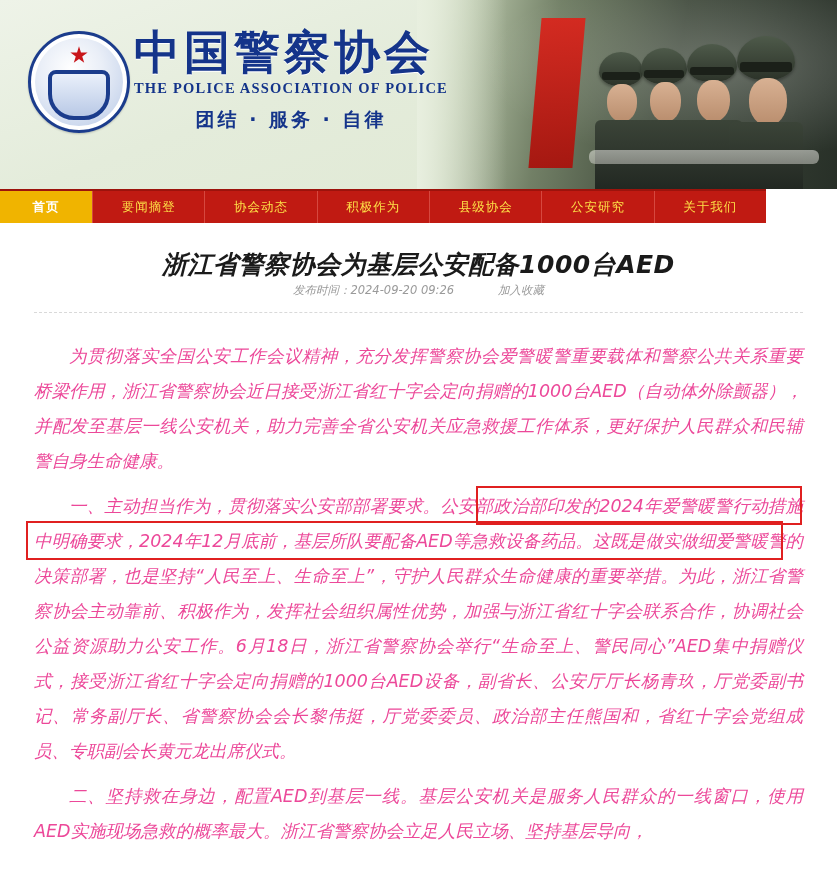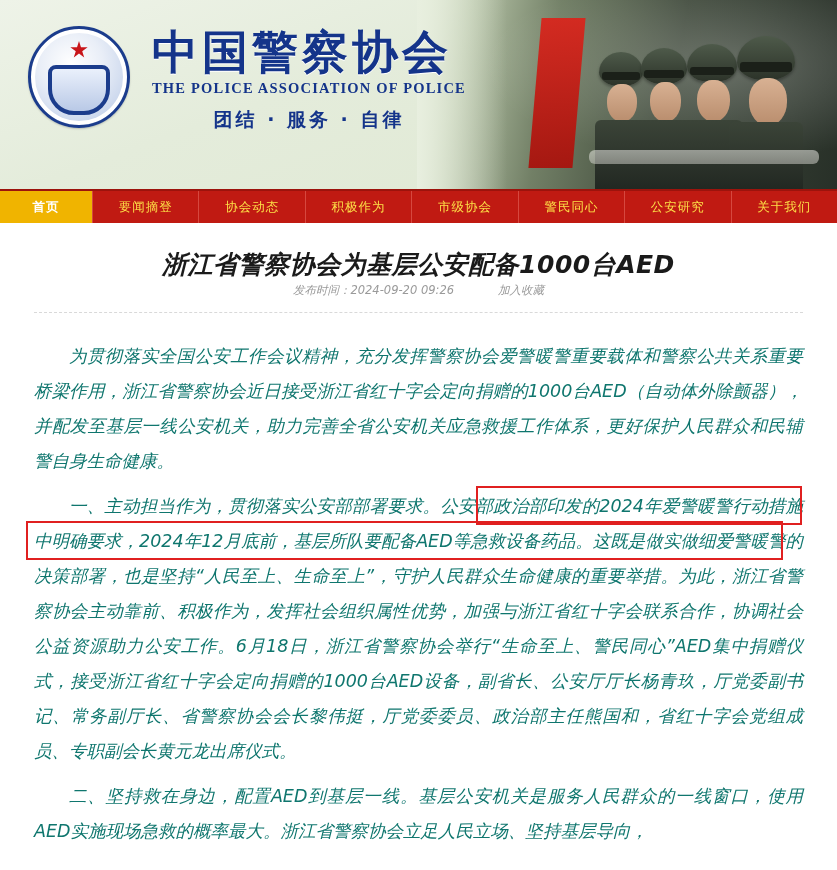--- a/index.html
+++ b/index.html
@@ -83,22 +83,22 @@
     background: linear-gradient(180deg, rgba(245,245,240,0.95), rgba(215,215,208,0.9));
     border-radius: 6px;
   }
 
   
   .brand {
     position: absolute;
     left: 28px;
     top: 26px;
     display: flex;
-    align-items: flex-start;
-    gap: 22px;
+    align-items: flex-end;
+    gap: 4px;
   }
   .emblem {
     width: 96px;
     height: 96px;
     border-radius: 50%;
     background: radial-gradient(circle at 42% 36%, #ffffff 0%, #e9eef7 38%, #c8d5ec 75%, #9fb4d8 100%);
     border: 3px solid #1b3c8c;
     box-shadow: inset 0 0 0 4px #ffffff, 0 1px 2px rgba(0,0,0,0.2);
     position: relative;
   }
@@ -151,21 +151,21 @@
     font-family: "DejaVu Sans", sans-serif;
     font-size: 19px;
     font-weight: bold;
     color: #14348a;
     letter-spacing: 3px;
   }
 
   
   .nav {
     display: flex;
-    width: 837px;
+    width: 766px;
     height: 32px;
     background: #c01a12;
     border-top: 2px solid #9c130c;
   }
   .nav-item {
     flex: 1;
     display: flex;
     align-items: center;
     justify-content: center;
     color: #fde047;
@@ -212,21 +212,21 @@
   .divider {
     margin-top: 14px;
     border-top: 1px dashed #d9d9d9;
   }
 
   .body-text {
     margin-top: 26px;
     font-family: "DejaVu Sans", sans-serif;
     font-size: 17.5px;
     line-height: 2.0;
-    color: #0f766e;
+    color: #ec4899;
     text-align: justify;
   }
   .para { margin: 0 0 10px 0; text-indent: 2em; }
 
   
   .hl-wrap { position: relative; }
   .hl-box1, .hl-box2 {
     position: absolute;
     border: 2px solid #e02020;
     pointer-events: none;
@@ -268,22 +268,21 @@
       <div class="brand-slogan">团结 · 服务 · 自律</div>
     </div>
   </div>
 </div>
 
 <div class="nav">
   <div class="nav-item active">首页</div>
   <div class="nav-item">要闻摘登</div>
   <div class="nav-item">协会动态</div>
   <div class="nav-item">积极作为</div>
-  <div class="nav-item">市级协会</div>
-  <div class="nav-item">警民同心</div>
+  <div class="nav-item">县级协会</div>
   <div class="nav-item">公安研究</div>
   <div class="nav-item">关于我们</div>
 </div>
 
 <div class="article">
   <div class="headline">浙江省警察协会为基层公安配备1000台AED</div>
 
   <div class="meta">
     <div>
       <span>发布时间：</span><span>2024-09-20 09:26</span>

